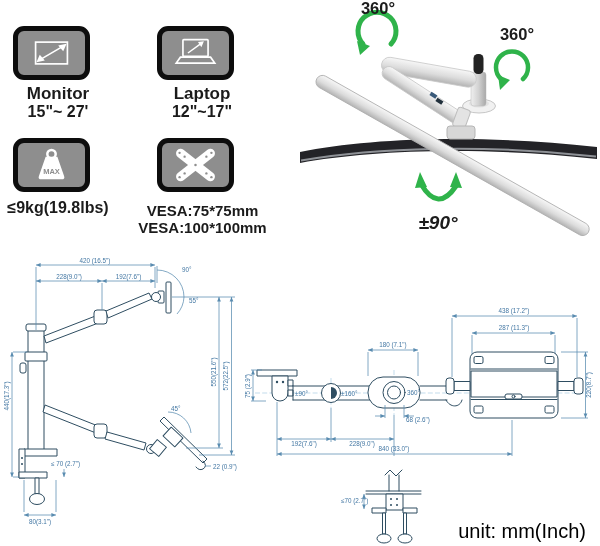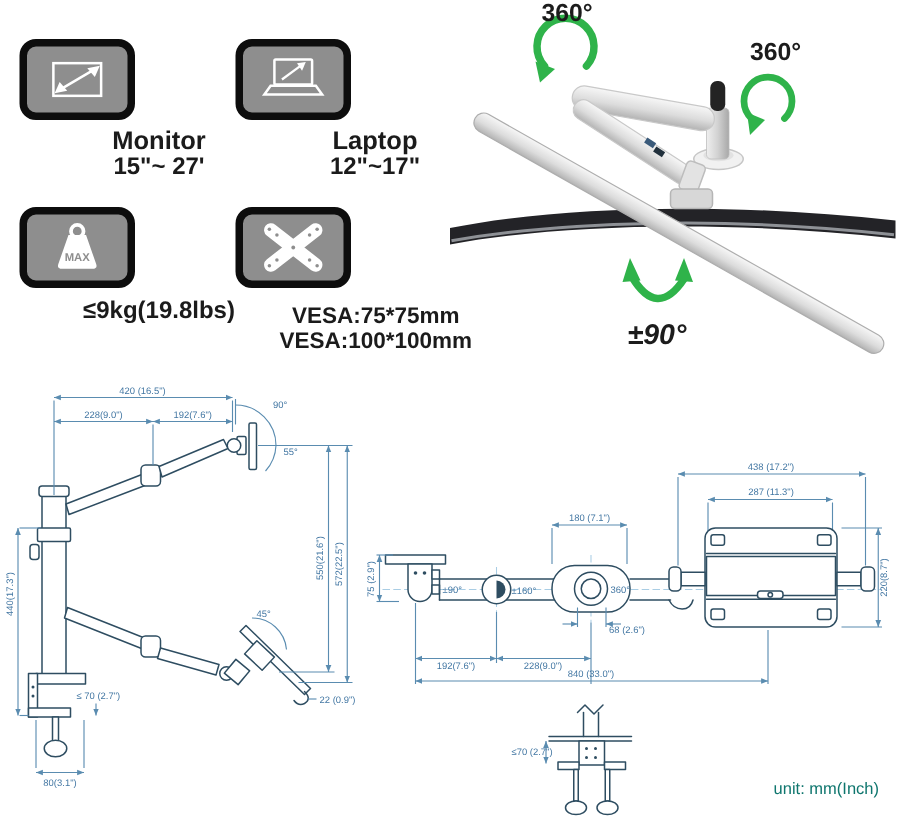--- a/index.html
+++ b/index.html
@@ -2,37 +2,37 @@
 <html><head>
 <meta charset="utf-8">
 <style>
   html,body{margin:0;padding:0;}
   body{width:600px;height:546px;background:#ffffff;position:relative;overflow:hidden;
        font-family:"Liberation Sans",sans-serif;}
   .spec-item{position:absolute;}
   .plate{width:77px;height:54px;background:#8e8e8e;border:5px solid #0d0d0d;
          border-radius:11px;box-sizing:border-box;display:flex;align-items:center;
          justify-content:center;}
-  .cap{position:absolute;text-align:center;white-space:nowrap;color:#1b1b1b;font-weight:700;margin-left:48px;}
+  .cap{position:absolute;text-align:center;white-space:nowrap;color:#1b1b1b;font-weight:700;}
   .cap-big{font-size:17px;}
   .cap-mid{font-size:16px;}
   .cap-sm{font-size:15px;text-align:center;}
   .render-svg{position:absolute;left:290px;top:0;}
   .blueprint-svg{position:absolute;left:0;top:246px;}
   .rot-label{font:600 16.5px "Liberation Sans",sans-serif;fill:#1c1c1c;}
   .swivel-label{font:italic 600 19px "Liberation Sans",sans-serif;fill:#1c1c1c;}
   .ln{stroke:#2e4d61;stroke-width:1;fill:none;stroke-linejoin:round;stroke-linecap:round;}
   .lnf{stroke:#2e4d61;stroke-width:1;fill:#ffffff;stroke-linejoin:round;}
   .lnd{fill:#2e4d61;stroke:none;}
   .dim{stroke:#5a8cb0;stroke-width:.75;fill:none;}
   .dimt{fill:#4377a3;font:6.3px "Liberation Sans",sans-serif;}
   .cl{stroke:#a9cde4;stroke-width:.7;stroke-dasharray:5 2.2;fill:none;}
   .green{stroke:#2fb34a;fill:none;stroke-linecap:round;}
   .greenf{fill:#2fb34a;stroke:none;}
-  .unit-note{position:absolute;right:14px;top:520px;font-size:11px;color:#0f766e;}
+  .unit-note{position:absolute;right:14px;top:520px;font-size:20px;color:#000000;}
 </style>
 </head>
 <body>
 
 <div>
 
   <div class="spec-item" style="left:13px;top:26px;">
     <div class="plate">
       <svg width="80" height="44" viewBox="0 0 80 44">
         <rect x="21" y="9" width="38" height="26" fill="none" stroke="#fff" stroke-width="2"></rect>

